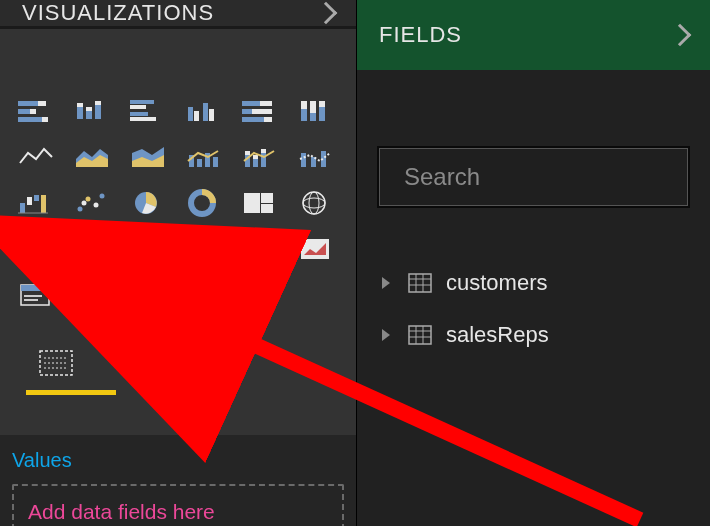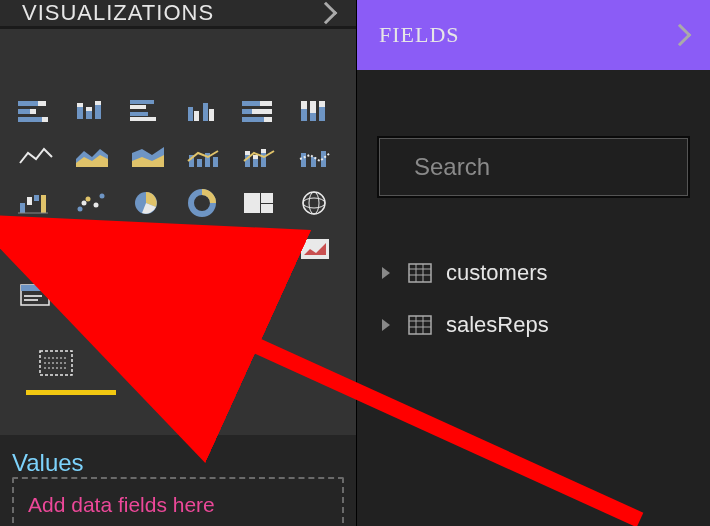--- a/index.html
+++ b/index.html
@@ -6,39 +6,39 @@
   html, body { width: 710px; height: 526px; overflow: hidden; font-family: "Segoe UI", Arial, sans-serif; background: #111; }
   .app { display: flex; width: 710px; height: 526px; }
   .pane { height: 100%; display: flex; flex-direction: column; gap: 40px; }
   .viz-pane { width: 356px; background: #333333; }
   .fields-pane { width: 354px; background: #212121; border-left: 1px solid #000; }
   .pane-header {
     height: 70px; display: flex; align-items: center; justify-content: space-between;
     padding: 0 22px 0 22px; color: #e6e6e6; font-size: 22px; letter-spacing: 1px;
   }
   .viz-pane .pane-header { background: #2b2b2b; border-bottom: 3px solid #1a1a1a; }
-  .fields-pane .pane-header { background: #8b5cf6; font-family: Liberation Serif, serif; }
+  .fields-pane .pane-header { background: #14532d; }
   .chev { width: 16px; height: 16px; border-right: 3px solid #aaa; border-top: 3px solid #aaa; transform: rotate(45deg); }
   .viz-body { padding: 24px 10px 0 14px; }
   .viz-grid { display: grid; grid-template-columns: repeat(6, 44px); grid-auto-rows: 36px; gap: 10px 12px; }
   .viz-item { width: 44px; height: 36px; display: flex; align-items: center; justify-content: center; cursor: pointer; }
   .viz-item svg { display: block; }
   .more-dots { color: #ccc; font-size: 22px; letter-spacing: 2px; line-height: 1; }
   .tab-row { display: flex; gap: 34px; padding: 0 0 0 22px; margin-top: 28px; height: 54px; align-items:center;}
   .tab-fields-icon, .tab-format-icon { cursor:pointer; position:relative; padding-bottom:6px;}
   .tab-active-underline { position:absolute; left:-10px; right:-40px; bottom:-6px; height:5px; background:#f2c811; }
   .viz-lower { background: #252525; padding: 14px 12px 22px 12px; flex:1;}
-  .values-label { color: #7dd3fc; font-size: 24px; }
+  .values-label { color: #0ea5e9; font-size: 20px; margin-bottom: 12px; }
   .drop-zone {
     border: 2px dashed #6a6a6a; border-radius: 2px; color: #ec4899; font-size: 21px;
     padding: 14px 14px; cursor:text;
   }
   .search-box {
-    margin: 28px 22px 0 22px; height: 58px; background: #1f1f1f; border: 1px solid #555;
-    display: flex; align-items: center; padding: 0 16px; gap: 18px;
+    margin: 38px 22px 0 22px; height: 58px; background: #1f1f1f; border: 1px solid #555;
+    display: flex; align-items: center; padding: 0 6px; gap: 18px;
     box-shadow: 0 0 0 2px #0a0a0a;
   }
   .search-box input {
     flex: 1; background: transparent; border: none; outline: none; color: #bbb; font-size: 24px;
   }
   .search-box input::placeholder { color: #8a8a8a; }
   .tables { margin-top: 24px; padding: 0 25px; display: flex; flex-direction: column; gap: 26px; }
   .table-row { display: flex; align-items: center; gap: 14px; color: #e6e6e6; font-size: 22px; cursor:pointer; }
   .tri { width: 0; height: 0; border-top: 6px solid transparent; border-bottom: 6px solid transparent; border-left: 8px solid #888; margin-right:4px; }
   .arrow-overlay { position: absolute; left: 0; top: 0; pointer-events: none; }

